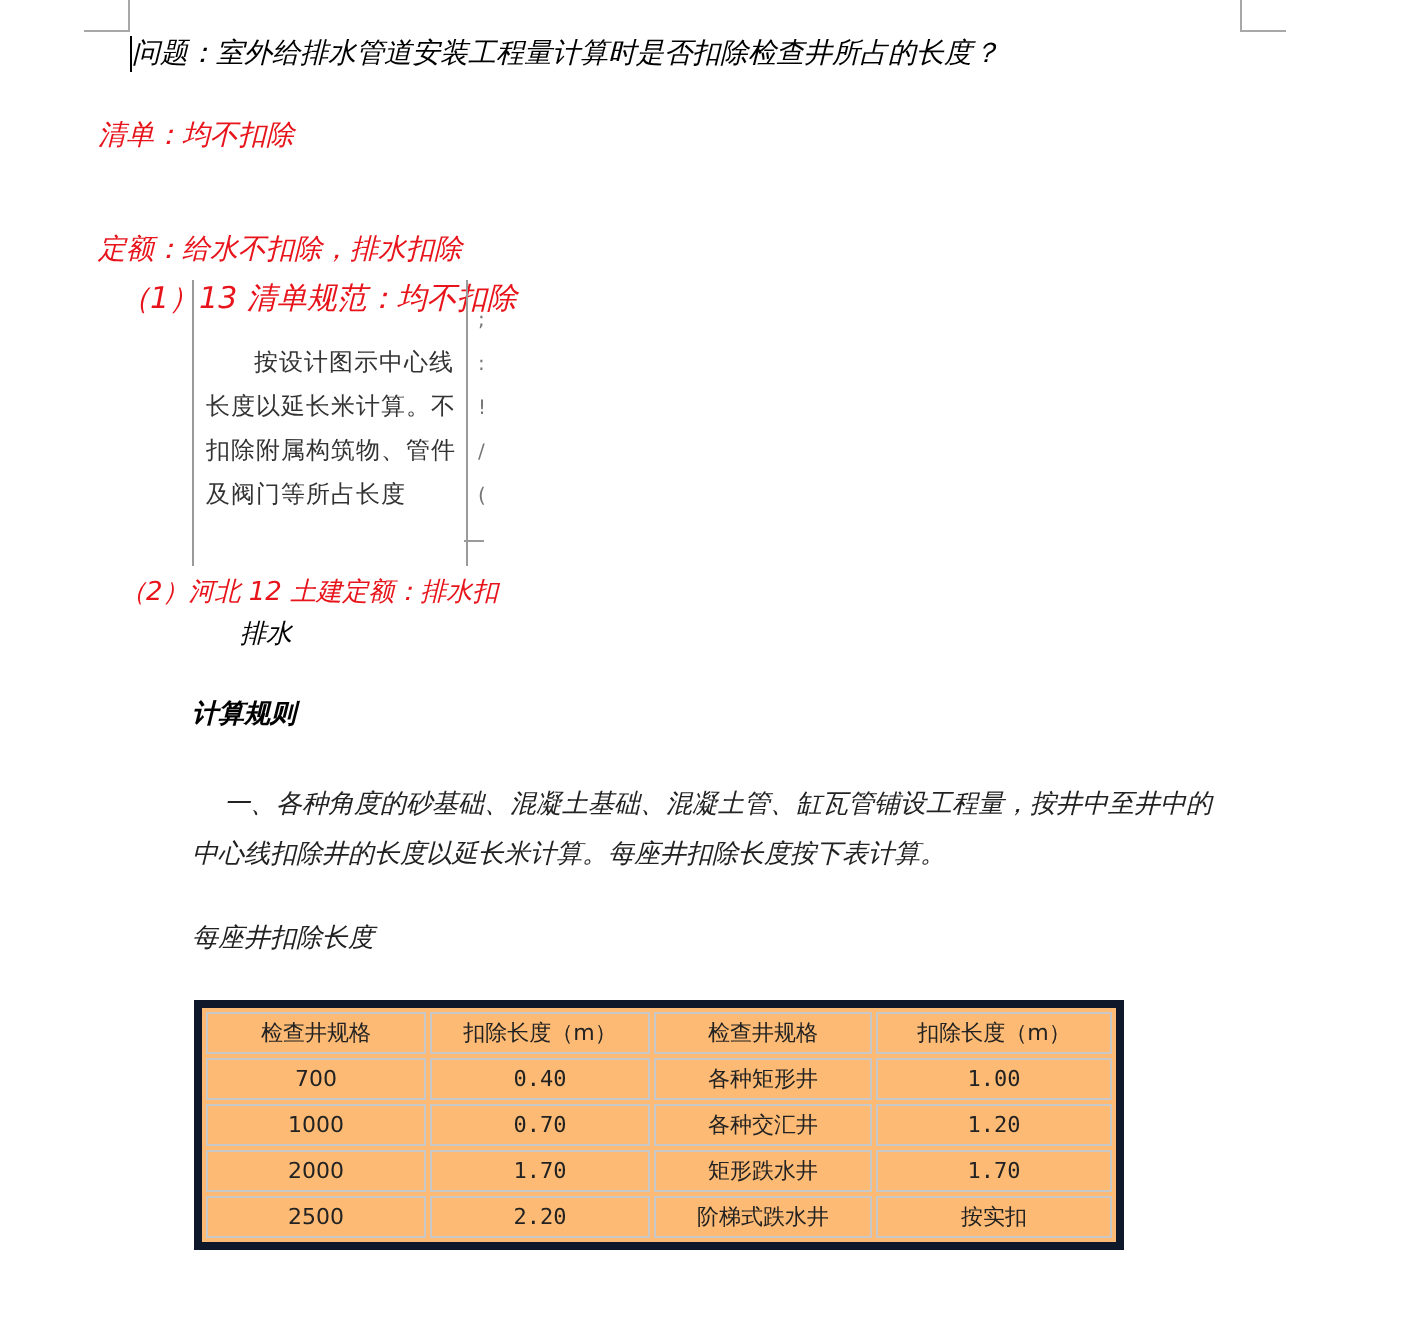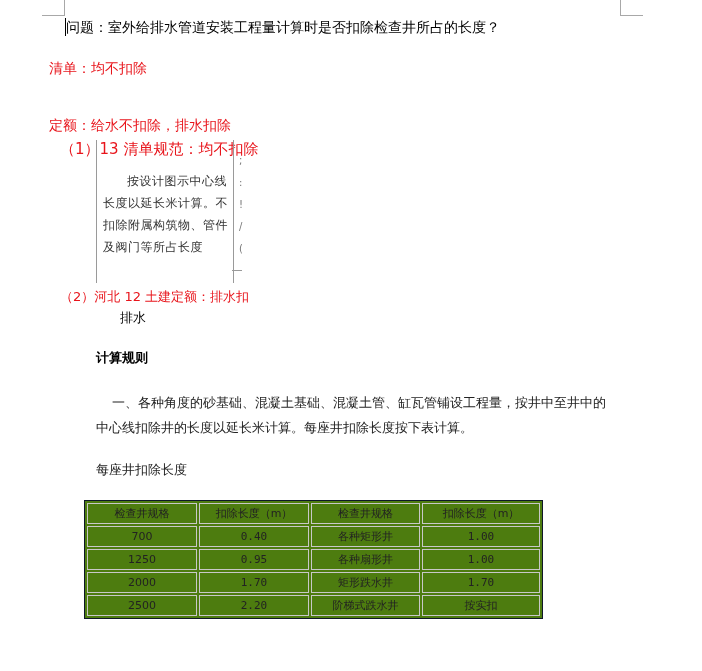--- a/index.html
+++ b/index.html
@@ -1,33 +1,33 @@
 <!DOCTYPE html>
 <html><head>
 <meta charset="utf-8">
 <style>
   html, body { margin: 0; padding: 0; background: #ffffff; }
   body { width: 702px; height: 671px; position: relative; overflow: hidden;
          font-family: "DejaVu Sans", "Liberation Sans", sans-serif; color: #000; }
   .mark-v { position: absolute; width: 1px; background: #a8a8a8; }
   .mark-h { position: absolute; height: 1px; background: #a8a8a8; }
-  .line { position: absolute; white-space: nowrap; font-size: 14px; line-height: 20px; }
+  .line { position: absolute; white-space: nowrap; font-size: 14px; line-height: 20px; font-style: italic; }
   .red { color: #e8141b; }
   .caret { position: absolute; left: 65px; top: 18px; width: 1px; height: 18px; background: #000; }
   .img-box { position: absolute; left: 96px; top: 140px; width: 136px; height: 143px;
              border-left: 1px solid #9a9a9a; border-right: 1px solid #9a9a9a; }
   .img-text { position: absolute; left: 6px; top: 30px; width: 128px;
               font-family: "DejaVu Serif", "Liberation Serif", serif; font-size: 12px;
               line-height: 22px; color: #333; text-indent: 2em; letter-spacing: 0.5px; }
   .img-tick { position: absolute; left: 232px; top: 270px; width: 10px; height: 1px; background: #9a9a9a; }
   .cutoff { position: absolute; left: 239px; font-size: 10px; color: #777; line-height: 10px; }
   .heading { font-weight: bold; font-size: 13px; }
   .body-text { font-size: 13px; color: #222; }
-  table.tbl { position: absolute; left: 84px; top: 500px; border-collapse: separate;
-              border-spacing: 2px; border: 1px solid #0f172a; background: #4d7c0f; }
+  table.tbl { position: absolute; left: 97px; top: 500px; border-collapse: separate;
+              border-spacing: 2px; border: 4px solid #0f172a; background: #fdba74; }
   table.tbl td { border: 1px solid #c8c8c8; height: 19px; text-align: center;
                  font-size: 11px; color: #222; padding: 0; }
   table.tbl td.c1 { width: 108px; }
   table.tbl td.c2 { width: 108px; }
   table.tbl td.c3 { width: 107px; }
   table.tbl td.c4 { width: 116px; }
   .num { font-family: "DejaVu Sans Mono", "Liberation Mono", monospace; font-size: 11px; }
 </style>
 </head>
 <body>
@@ -74,24 +74,24 @@
     <td class="c3">检查井规格</td>
     <td class="c4">扣除长度（m）</td>
   </tr>
   <tr>
     <td class="c1">700</td>
     <td class="c2 num">0.40</td>
     <td class="c3">各种矩形井</td>
     <td class="c4 num">1.00</td>
   </tr>
   <tr>
-    <td class="c1">1250</td>
-    <td class="c2 num">0.95</td>
-    <td class="c3">各种扇形井</td>
-    <td class="c4 num">1.00</td>
+    <td class="c1">1000</td>
+    <td class="c2 num">0.70</td>
+    <td class="c3">各种交汇井</td>
+    <td class="c4 num">1.20</td>
   </tr>
   <tr>
     <td class="c1">2000</td>
     <td class="c2 num">1.70</td>
     <td class="c3">矩形跌水井</td>
     <td class="c4 num">1.70</td>
   </tr>
   <tr>
     <td class="c1">2500</td>
     <td class="c2 num">2.20</td>

